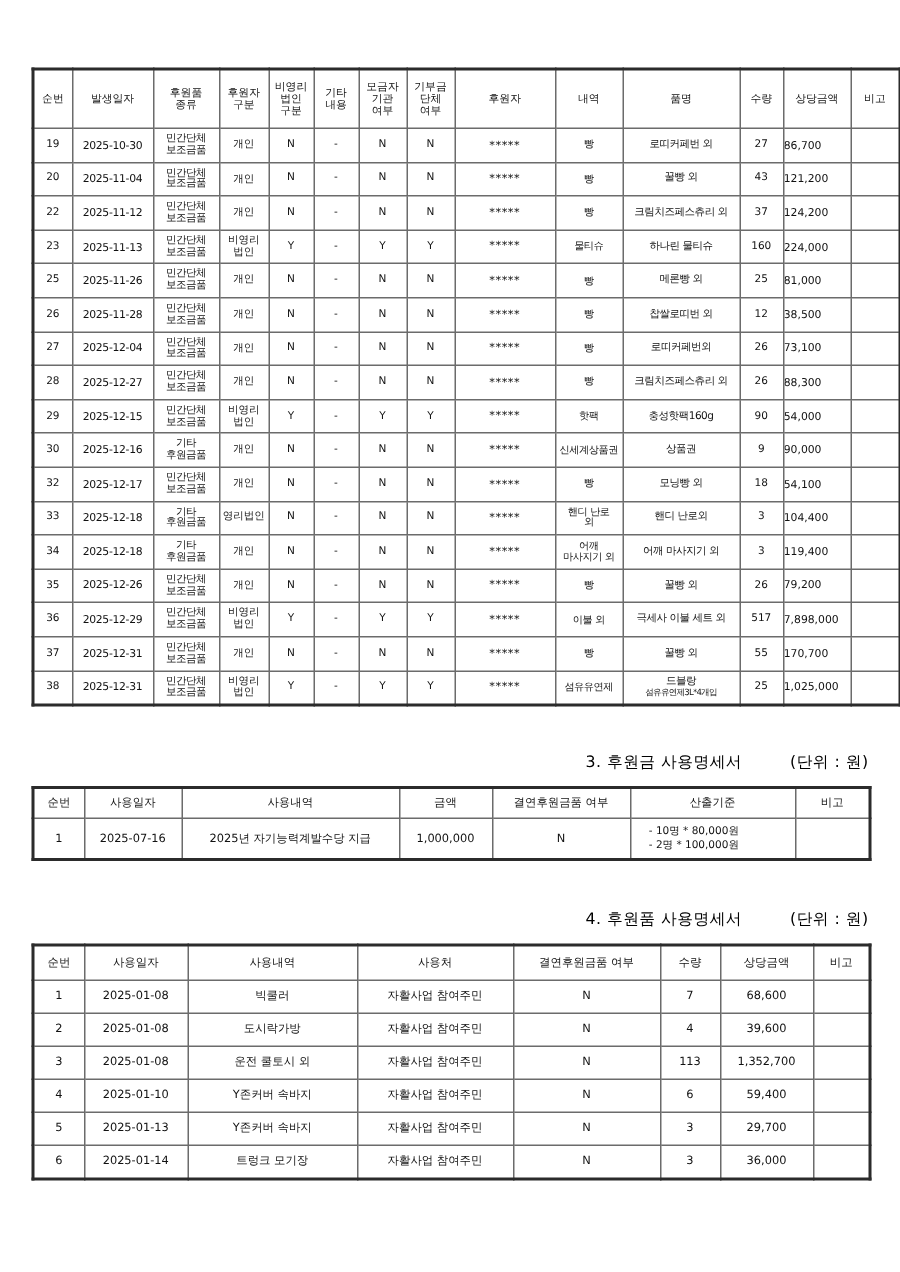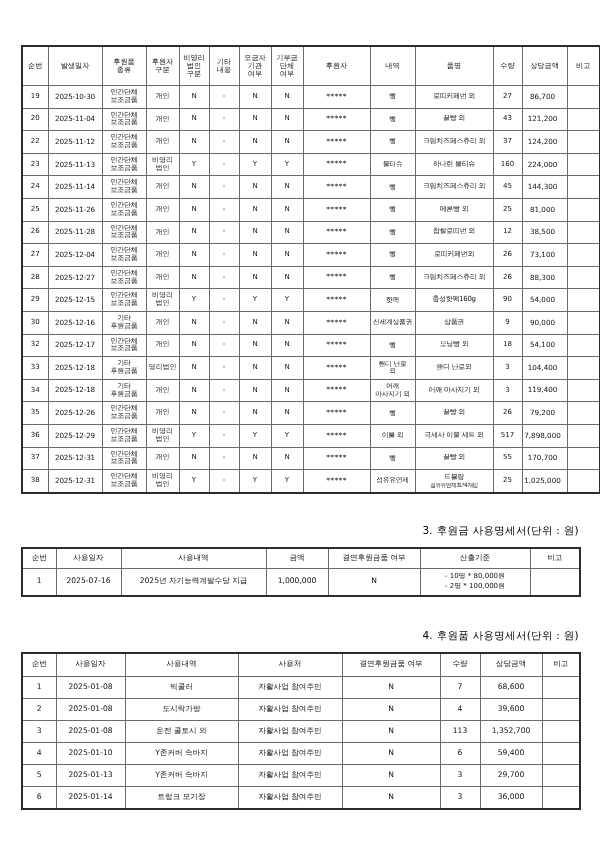--- a/index.html
+++ b/index.html
@@ -59,47 +59,47 @@
   #main-table tbody td.num   { font-size: 7px; }
   #main-table tbody td.date  { font-size: 7.2px; letter-spacing: -0.2px; }
   #main-table tbody td.kind  { font-size: 7px; line-height: 1.1; letter-spacing: -0.3px; text-align: center;}
   #main-table tbody td.donor-type { font-size: 7px; line-height: 1.1; }
   #main-table tbody td.flag  { font-size: 7px; }
   #main-table tbody td.masked{ font-size: 7.5px; letter-spacing: 0.4px; }
   #main-table tbody td.detail{ font-size: 6.8px; line-height: 1.05; letter-spacing: -0.3px;}
   #main-table tbody td.item  { font-size: 7px; letter-spacing: -0.3px; }
   #main-table tbody td.item .sub { font-size: 5.7px; display:block; letter-spacing:-0.5px;}
   #main-table tbody td.qty   { font-size: 7px; }
-  #main-table tbody td.amount{ font-size: 7.2px; text-align: center; padding-right: 4px; }
+  #main-table tbody td.amount{ font-size: 7.2px; text-align: left; padding-right: 4px; }
   #main-table tbody td.note  { }
 
   
   .section-head {
     margin: 0 21px;
     display: flex;
     justify-content: flex-end;
     align-items: baseline;
     font-size: 10.5px;
     letter-spacing: 0.3px;
   }
   .section-head .title { font-weight: normal; }
-  .section-head .unit  { font-size: 10.5px; }
+  .section-head .unit  { font-size: 10.5px; margin-left: 32px; }
 
   .spacer-1 { height: 30px; }
   .spacer-2 { height: 9px; }
   .spacer-3 { height: 32px; }
   .spacer-top { height: 45px; }
 
   
   #fund-use-table thead th { font-size: 7.6px; height: 19px; }
   #fund-use-table tbody td { font-size: 7.6px; height: 26px; }
   #fund-use-table tbody td.amount { text-align: center; }
   #fund-use-table tbody td.basis {
-    text-align: center;
-    padding-left: 0;
+    text-align: left;
+    padding-left: 12px;
     font-size: 7px;
     line-height: 1.35;
   }
 
   
   #goods-use-table thead th { font-size: 7.6px; height: 22px; }
   #goods-use-table tbody td { font-size: 7.6px; height: 21px; }
   #goods-use-table tbody td.amount { text-align: center; }
 </style>
 </head>
@@ -203,36 +203,20 @@
           <td class="flag">Y</td>
           <td class="flag">Y</td>
           <td class="masked">*****</td>
           <td class="detail">물티슈</td>
           <td class="item">하나린 물티슈</td>
           <td class="qty">160</td>
           <td class="amount">224,000</td>
           <td class="note"></td>
         </tr>
         <tr>
-          <td class="num">24</td>
-          <td class="date">2025-11-14</td>
-          <td class="kind">민간단체<br>보조금품</td>
-          <td class="donor-type">개인</td>
-          <td class="flag">N</td>
-          <td class="flag">-</td>
-          <td class="flag">N</td>
-          <td class="flag">N</td>
-          <td class="masked">*****</td>
-          <td class="detail">빵</td>
-          <td class="item">크림치즈페스츄리 외</td>
-          <td class="qty">45</td>
-          <td class="amount">144,300</td>
-          <td class="note"></td>
-        </tr>
-        <tr>
           <td class="num">25</td>
           <td class="date">2025-11-26</td>
           <td class="kind">민간단체<br>보조금품</td>
           <td class="donor-type">개인</td>
           <td class="flag">N</td>
           <td class="flag">-</td>
           <td class="flag">N</td>
           <td class="flag">N</td>
           <td class="masked">*****</td>
           <td class="detail">빵</td>

